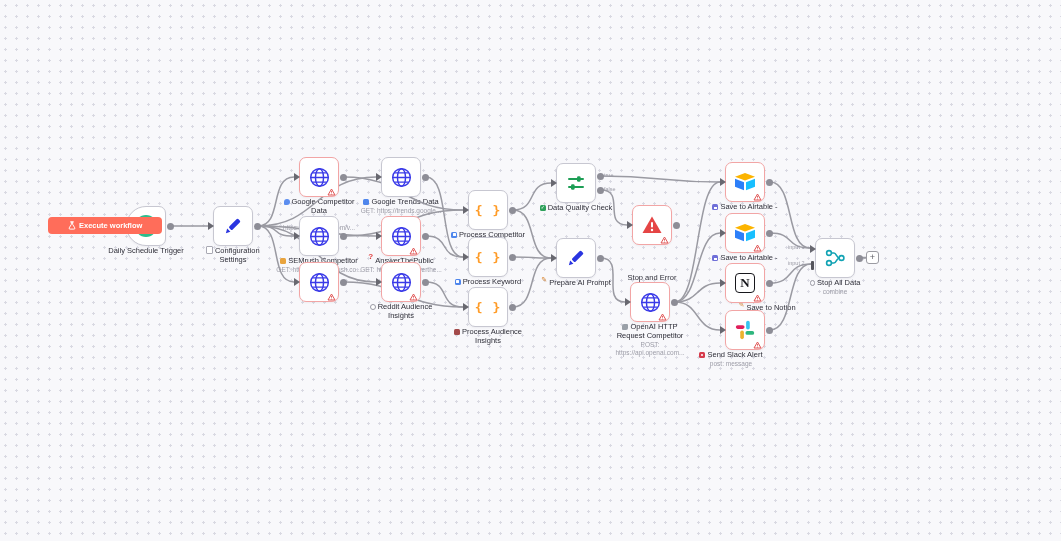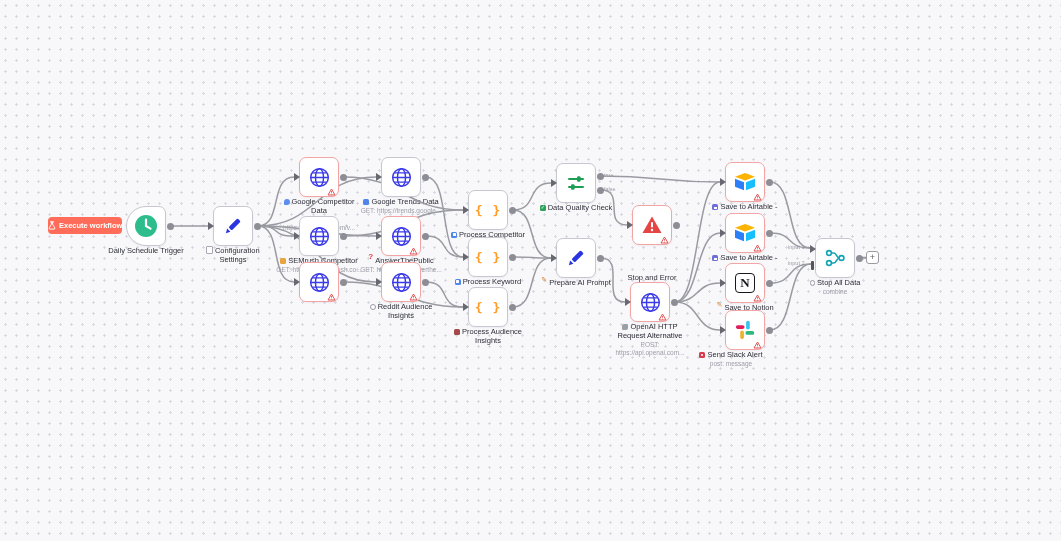--- a/index.html
+++ b/index.html
@@ -44,21 +44,21 @@
   .mini-box-red{background:#a34a4a;}
   .mini-pencil-orange{background:none;width:6px;}
   .mini-pencil-orange::after{content:"\270E";color:#d9822b;font-size:7px;position:absolute;left:0;top:-5px;}
   .mini-wrench-gray{background:#9aa0a8;border-radius:2px 1px 2px 1px;}
   .mini-floppy-purple{background:#6f6fd8;}
   .mini-floppy-purple::after{content:"";position:absolute;left:1.5px;bottom:.5px;width:3px;height:2.5px;background:#fff;}
   .mini-box-slackred{background:#d63b4c;}
   .mini-box-slackred::after{content:"";position:absolute;left:2px;top:2px;width:2px;height:2px;background:#fff;border-radius:50%;}
   .mini-clip-gray{background:none;border:1.2px solid #9a9aa4;border-radius:50%;width:3.5px;height:3.5px;}
   .mini-note{background:#fff;border:1px solid #a9a9b4;width:4.5px;height:5.5px;border-radius:1px;}
-  #execBtn{position:absolute;left:48px;top:217px;height:17px;padding:0 0;display:flex;align-items:center;gap:3px;
+  #execBtn{position:absolute;left:48px;top:217px;height:17px;padding:0 20px;display:flex;align-items:center;gap:3px;
     background:#ff6d5a;color:#fff;border:none;border-radius:4px;font-size:7.5px;font-weight:bold;z-index:5;
     font-family:"Liberation Sans",sans-serif;cursor:pointer;}
   #plusBox{position:absolute;left:866px;top:251px;width:13px;height:13px;border:1px solid #9b9ba2;border-radius:3px;
     background:#fff;z-index:3;color:#62626a;font-size:9px;line-height:11px;text-align:center;box-sizing:border-box;}
   #edges{position:absolute;left:0;top:0;z-index:2;pointer-events:none;}
   path.edge{fill:none;stroke:#9a9aa2;stroke-width:1.5;}
 </style>
 </head>
 <body>
 
@@ -296,21 +296,21 @@
         </svg></span>
       <span class="pin"></span>
       <span class="pout"></span>
       <span class="warn"><svg width="9" height="8" viewBox="0 0 9 8">
           <path d="M4.5 1 8 7H1Z" fill="none" stroke="#e05555" stroke-width="1"></path>
           <path d="M4.5 3v1.7" stroke="#e05555" stroke-width=".9"></path>
           <circle cx="4.5" cy="5.9" r=".5" fill="#e05555"></circle>
         </svg></span>
     </div>
     <div class="lwrap" style="width: 82px; left: 609px; top: 322px;">
-      <div class="lbl"><span class="mini mini-wrench-gray"></span><span>OpenAI HTTP Request Alternative</span></div>
+      <div class="lbl"><span class="mini mini-wrench-gray"></span><span>OpenAI HTTP Request Competitor</span></div>
       <div class="sub">POST: https://api.openai.com...</div>
     </div>
     <div class="node error" style="left: 725px; top: 162px;">
       <span style="line-height: 0;"><svg width="24" height="22" viewBox="0 0 24 22">
           <path d="M12 2 22 5.8 12 9.6 2 5.8Z" fill="#FCB400"></path>
           <path d="M2 7.8v8l9 3.4v-8z" fill="#2D7FF9"></path>
           <path d="M22 7.8v8l-9 3.4v-8z" fill="#18BFFF"></path>
         </svg></span>
       <span class="pin"></span>
       <span class="pout"></span>
@@ -345,21 +345,21 @@
         <div class="notionbox">N</div>
       </span>
       <span class="pin"></span>
       <span class="pout"></span>
       <span class="warn"><svg width="9" height="8" viewBox="0 0 9 8">
           <path d="M4.5 1 8 7H1Z" fill="none" stroke="#e05555" stroke-width="1"></path>
           <path d="M4.5 3v1.7" stroke="#e05555" stroke-width=".9"></path>
           <circle cx="4.5" cy="5.9" r=".5" fill="#e05555"></circle>
         </svg></span>
     </div>
-    <div class="lwrap" style="width: 110px; left: 690px; top: 303px;">
+    <div class="lwrap" style="width: 110px; left: 690px; top: 303px; padding-left: 22px;">
       <div class="lbl"><span class="mini mini-pencil-orange"></span><span>Save to Notion</span></div>
     </div>
     <div class="node error" style="left: 725px; top: 310px;">
       <span style="line-height: 0;"><svg width="22" height="22" viewBox="0 0 24 24">
           <rect x="13.2" y="2" width="4" height="9.5" rx="2" fill="#36C5F0"></rect>
           <rect x="12.5" y="13.2" width="9.5" height="4" rx="2" fill="#2EB67D"></rect>
           <rect x="6.8" y="12.5" width="4" height="9.5" rx="2" fill="#ECB22E"></rect>
           <rect x="2" y="6.8" width="9.5" height="4" rx="2" fill="#E01E5A"></rect>
         </svg></span>
       <span class="pin"></span>

